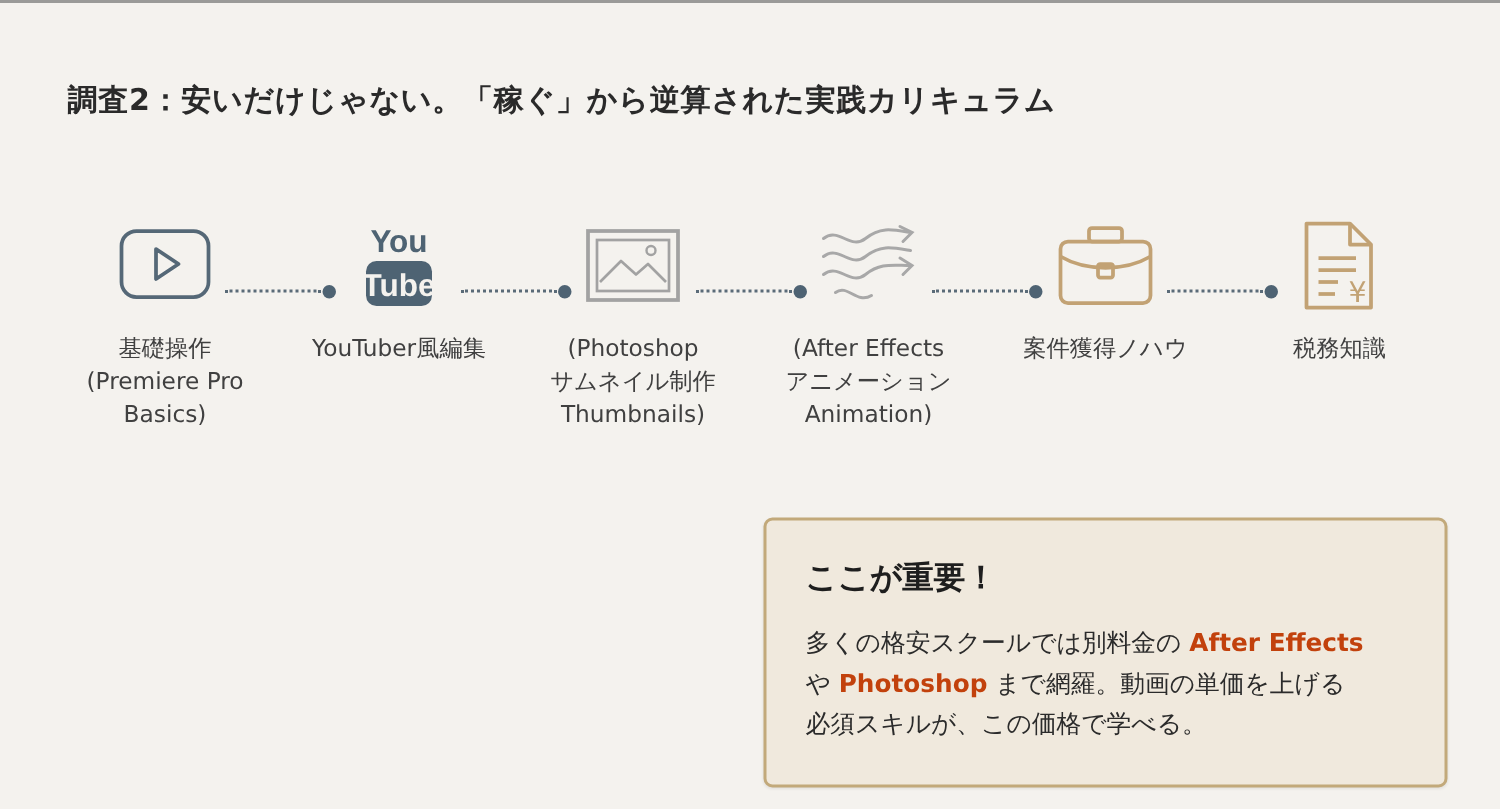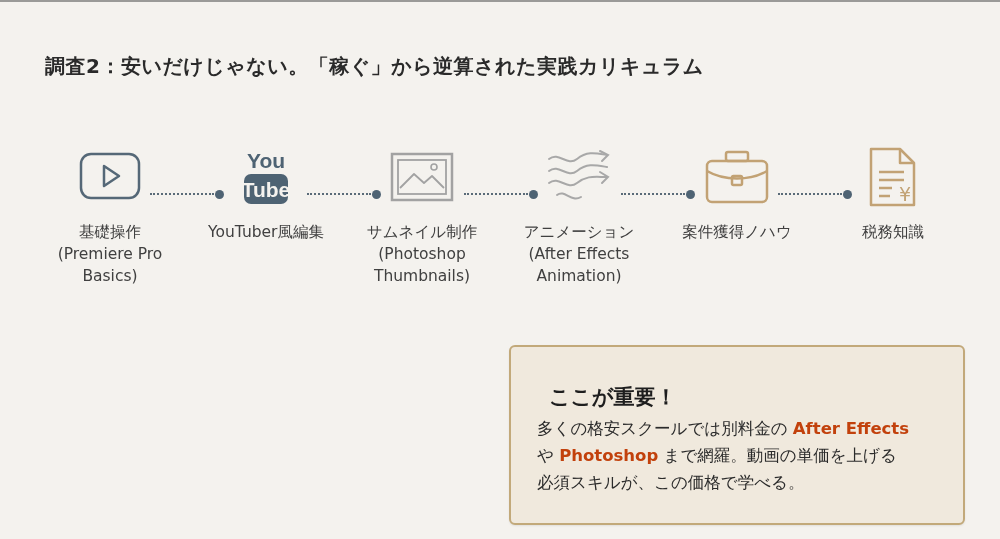--- a/index.html
+++ b/index.html
@@ -28,21 +28,21 @@
     }
     .conn .dot {
       position:absolute; right:0; top:0; width:9px; height:9px; border-radius:50%; background:#4e6373;
     }
     .callout {
       position:absolute; left:509px; top:345px; width:452px; height:176px;
       background:#f0e9dd; border:2px solid #c2a97a; border-radius:6px;
       box-shadow: 0 1px 2px rgba(0,0,0,0.08);
     }
     .callout h2 {
-      margin: 12px; position:absolute; left:26px; top:24px;
+      margin: 0; position:absolute; left:26px; top:24px;
       font-size: 21px; font-weight:bold; color:#1e1e1e;
     }
     .callout p {
       margin:0; position:absolute; left:26px; top:68px; right:18px;
       font-size: 16.5px; line-height: 27px; color:#2b2b2b;
     }
     .callout b { font-weight:bold; color:#c2410c; }
   </style>
 </head>
 <body>
@@ -91,22 +91,22 @@
 <div class="step" style="left:352px;">
   <div class="icon">
     <svg width="64" height="50" viewBox="0 0 64 50">
       <rect x="2" y="2" width="60" height="46" fill="none" stroke="#a2a2a2" stroke-width="2.5"></rect>
       <rect x="8" y="8" width="48" height="34" fill="none" stroke="#a2a2a2" stroke-width="1.8"></rect>
       <path d="M10 36 L24 22 L34 31 L42 24 L54 36" fill="none" stroke="#a2a2a2" stroke-width="1.8" stroke-linejoin="round"></path>
       <circle cx="44" cy="15" r="3" fill="none" stroke="#a2a2a2" stroke-width="1.6"></circle>
     </svg>
   </div>
   <div class="label">
+    <div>(Photoshop</div>
     <div>サムネイル制作</div>
-    <div>(Photoshop</div>
     <div>Thumbnails)</div>
   </div>
 </div>
 
 <div class="conn" style="left:464px; width:74px;">
   <div class="dots"></div>
     <div class="dot"></div>
 </div>
 
 <div class="step" style="left:509px;">
@@ -116,22 +116,22 @@
         <path d="M4 10 C14 2, 22 18, 32 10 S50 4, 62 6"></path>
         <path d="M55 2 L63 6 L57 12"></path>
         <path d="M4 22 C14 14, 22 30, 32 22 S50 16, 62 18"></path>
         <path d="M4 34 C14 26, 22 42, 32 34 S50 28, 62 28"></path>
         <path d="M55 23 L63 28 L57 34"></path>
         <path d="M12 46 C20 40, 26 54, 36 48"></path>
       </g>
     </svg>
   </div>
   <div class="label">
+    <div>(After Effects</div>
     <div>アニメーション</div>
-    <div>(After Effects</div>
     <div>Animation)</div>
   </div>
 </div>
 
 <div class="conn" style="left:621px; width:74px;">
   <div class="dots"></div>
     <div class="dot"></div>
 </div>
 
 <div class="step" style="left:667px;">

